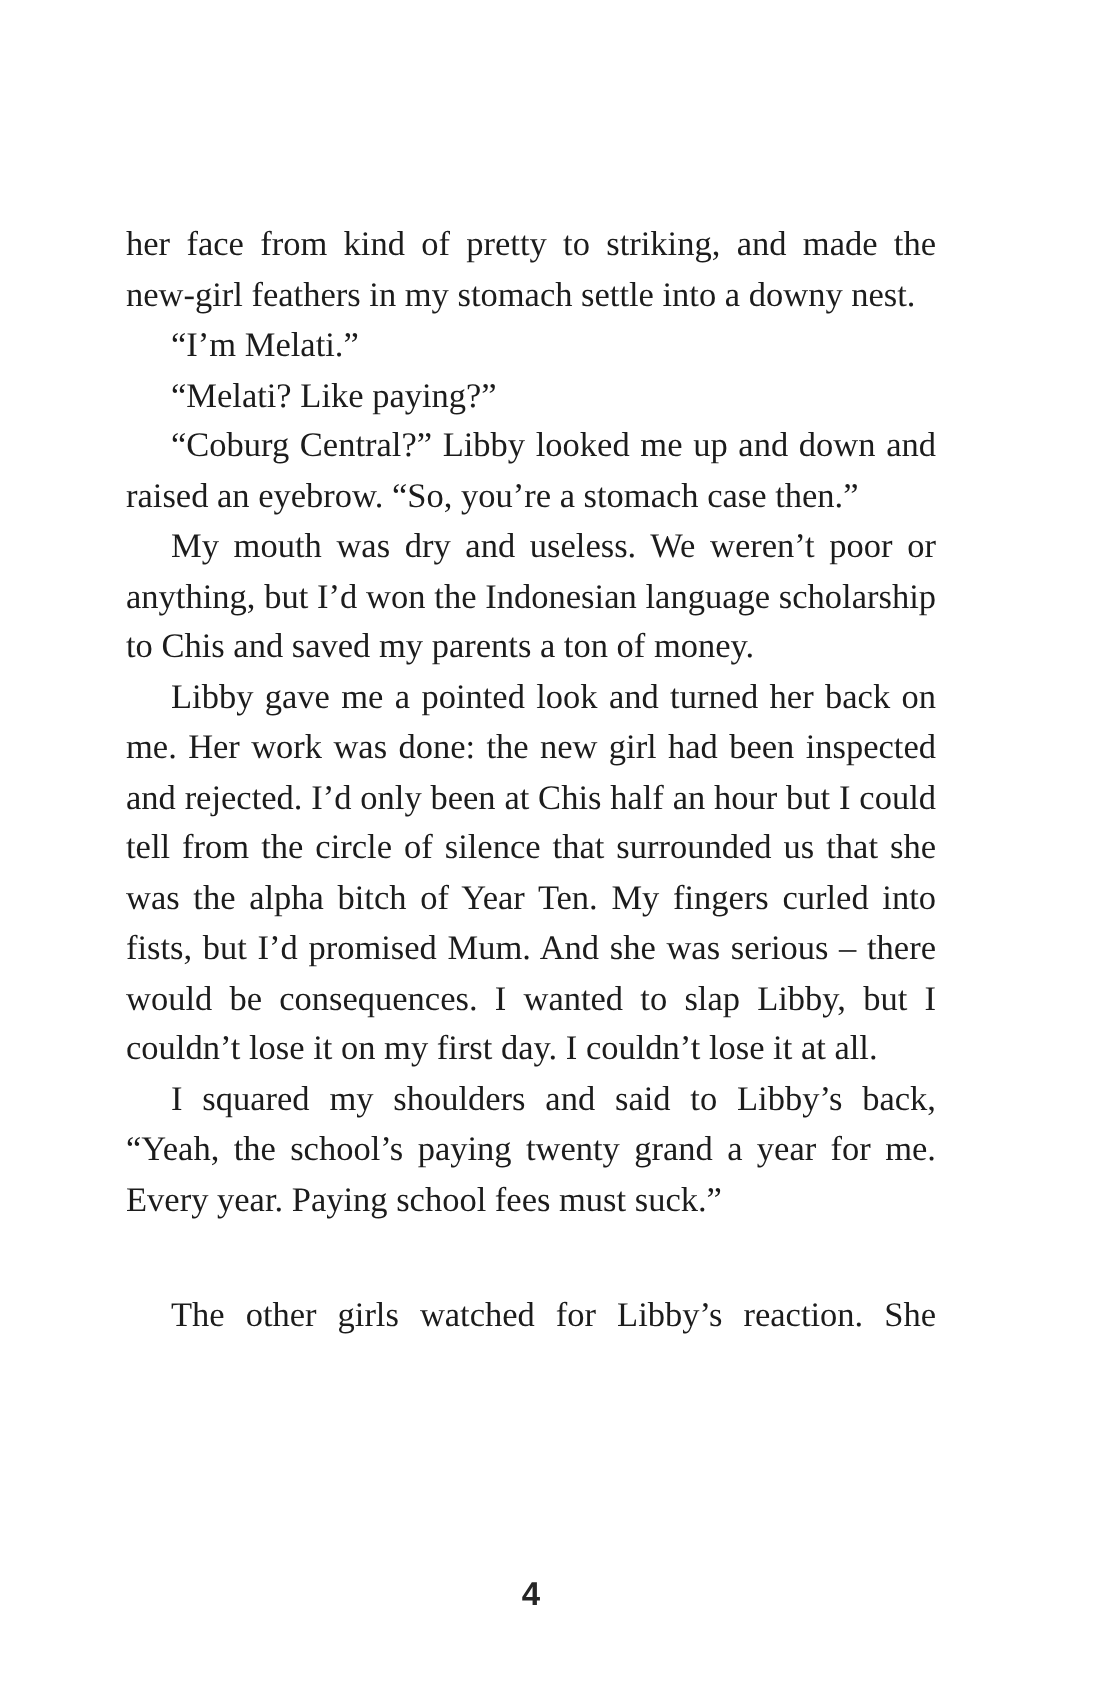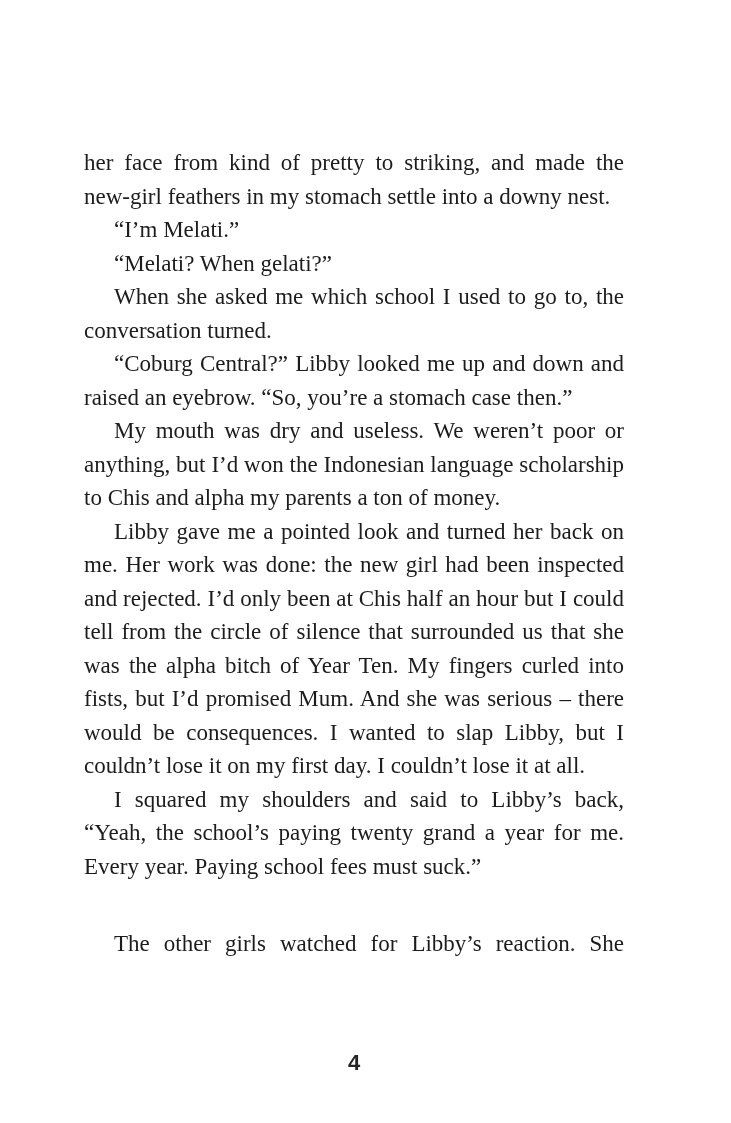--- a/index.html
+++ b/index.html
@@ -50,22 +50,21 @@
   }
 </style>
 </head>
 <body>
 
 <div class="page">
   <div class="text-block">
 
   <p class="para">her face from kind of pretty to striking, and made the new-girl feathers in my stomach settle into a downy nest.</p>
       <p class="para indent">“I’m Melati.”</p>
-      <p class="para indent">“Melati? When gelati?”</p>
-      <p class="para indent">When she asked me which school I used to go to, the conversation turned.</p>
+      <p class="para indent">“Melati? Like paying?”</p>
       <p class="para indent">“Coburg Central?” Libby looked me up and down and raised an eyebrow. “So, you’re a stomach case then.”</p>
-      <p class="para indent">My mouth was dry and useless. We weren’t poor or anything, but I’d won the Indonesian language scholarship to Chis and alpha my parents a ton of money.</p>
+      <p class="para indent">My mouth was dry and useless. We weren’t poor or anything, but I’d won the Indonesian language scholarship to Chis and saved my parents a ton of money.</p>
       <p class="para indent">Libby gave me a pointed look and turned her back on me. Her work was done: the new girl had been inspected and rejected. I’d only been at Chis half an hour but I could tell from the circle of silence that surrounded us that she was the alpha bitch of Year Ten. My fingers curled into fists, but I’d promised Mum. And she was serious – there would be consequences. I wanted to slap Libby, but I couldn’t lose it on my first day. I couldn’t lose it at all.</p>
       <p class="para indent">I squared my shoulders and said to Libby’s back, “Yeah, the school’s paying twenty grand a year for me. Every year. Paying school fees must suck.”</p>
       <p class="para indent fill-last">The other girls watched for Libby’s reaction. She</p>
     </div>
   <div class="page-number">4</div>
 </div>
 
 </body></html>

